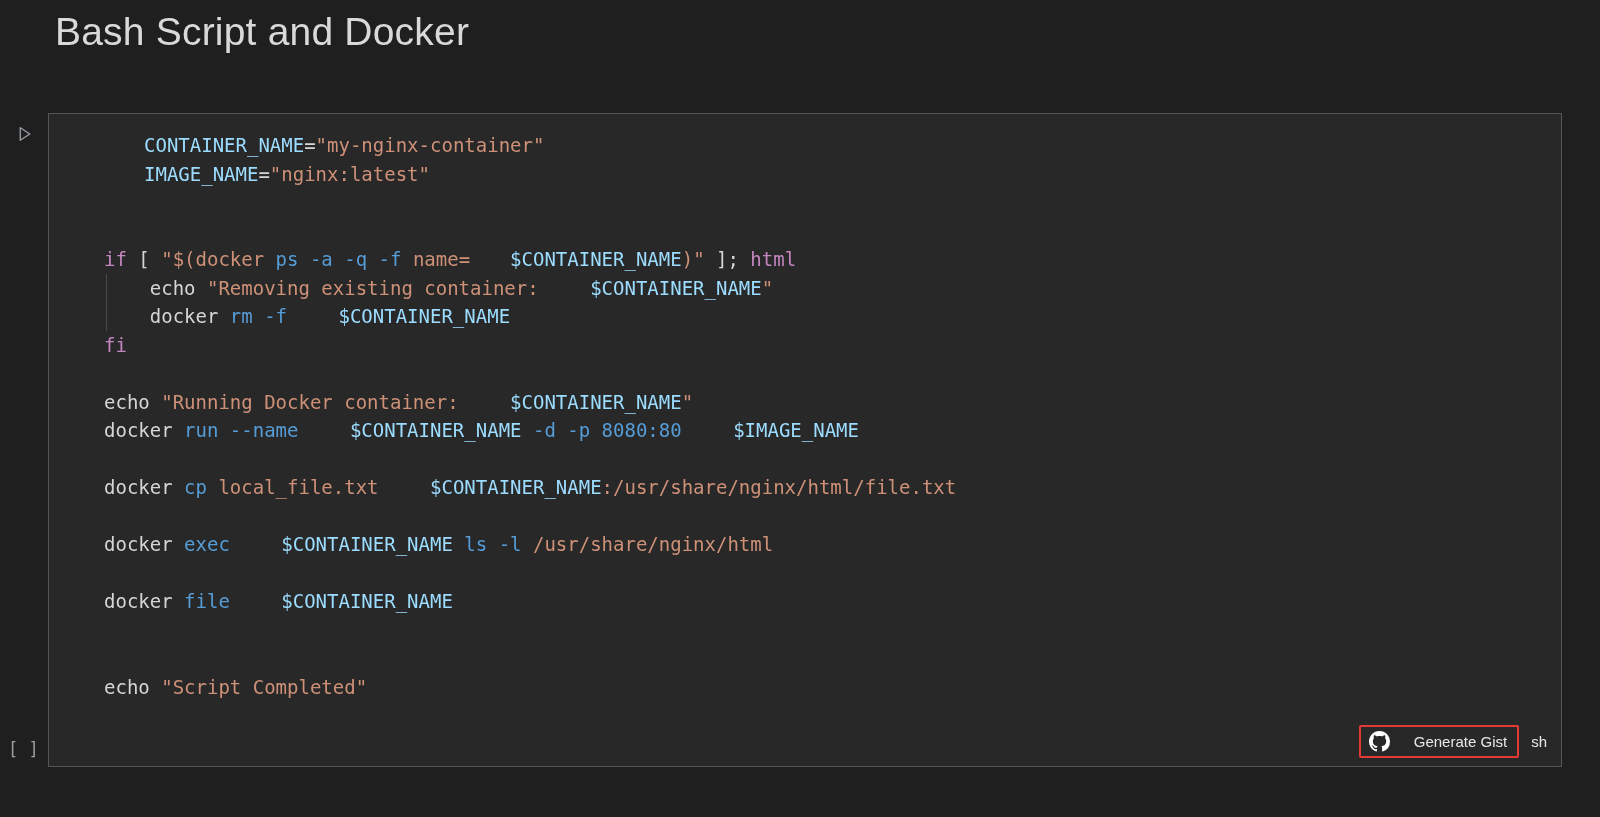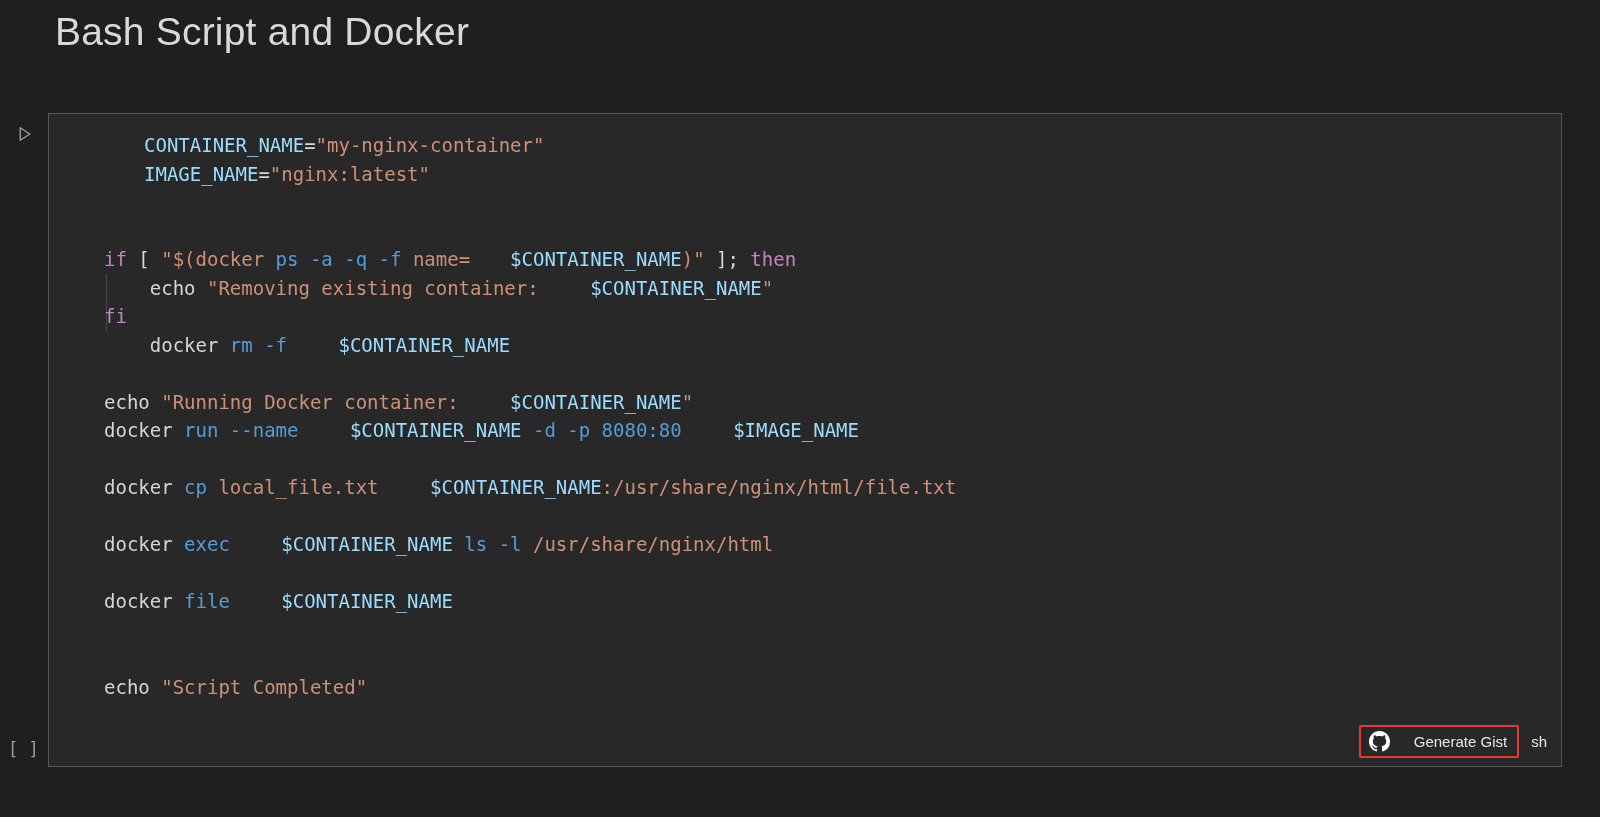--- a/index.html
+++ b/index.html
@@ -98,24 +98,24 @@
   <div class="brackets">[ ]</div>
 
   <div class="cell">
     <div class="indent-guide"></div>
 
     <div class="code">
         <div class="code-line"><span class="tok-var">CONTAINER_NAME</span><span class="tok-plain">=</span><span class="tok-str">"my-nginx-container"</span></div>
         <div class="code-line"><span class="tok-var">IMAGE_NAME</span><span class="tok-plain">=</span><span class="tok-str">"nginx:latest"</span></div>
         <div class="code-line"> </div>
         <div class="code-line"> </div>
-        <div class="code-line"><span class="tok-kw">if</span><span class="tok-plain"> [ </span><span class="tok-str">"$(docker </span><span class="tok-flag">ps -a -q -f </span><span class="tok-str">name=</span><span class="tok-var">$CONTAINER_NAME</span><span class="tok-str">)"</span><span class="tok-plain"> ]; </span><span class="tok-kw">then</span></div>
+        <div class="code-line"><span class="tok-kw">if</span><span class="tok-plain"> [ </span><span class="tok-str">"$(docker </span><span class="tok-flag">ps -a -q -f </span><span class="tok-str">name=</span><span class="tok-var">$CONTAINER_NAME</span><span class="tok-str">)"</span><span class="tok-plain"> ]; </span><span class="tok-kw">html</span></div>
         <div class="code-line"><span class="tok-plain">    echo </span><span class="tok-str">"Removing existing container: </span><span class="tok-var">$CONTAINER_NAME</span><span class="tok-str">"</span></div>
+        <div class="code-line"><span class="tok-plain">    docker </span><span class="tok-flag">rm -f </span><span class="tok-var">$CONTAINER_NAME</span></div>
         <div class="code-line"><span class="tok-kw">fi</span></div>
-        <div class="code-line"><span class="tok-plain">    docker </span><span class="tok-flag">rm -f </span><span class="tok-var">$CONTAINER_NAME</span></div>
         <div class="code-line"> </div>
         <div class="code-line"><span class="tok-plain">echo </span><span class="tok-str">"Running Docker container: </span><span class="tok-var">$CONTAINER_NAME</span><span class="tok-str">"</span></div>
         <div class="code-line"><span class="tok-plain">docker </span><span class="tok-flag">run --name </span><span class="tok-var">$CONTAINER_NAME</span><span class="tok-plain"> </span><span class="tok-flag">-d -p 8080:80</span><span class="tok-plain"> </span><span class="tok-var">$IMAGE_NAME</span></div>
         <div class="code-line"> </div>
         <div class="code-line"><span class="tok-plain">docker </span><span class="tok-flag">cp </span><span class="tok-str">local_file.txt </span><span class="tok-var">$CONTAINER_NAME</span><span class="tok-str">:/usr/share/nginx/html/file.txt</span></div>
         <div class="code-line"> </div>
         <div class="code-line"><span class="tok-plain">docker </span><span class="tok-flag">exec </span><span class="tok-var">$CONTAINER_NAME</span><span class="tok-plain"> </span><span class="tok-flag">ls -l </span><span class="tok-str">/usr/share/nginx/html</span></div>
         <div class="code-line"> </div>
         <div class="code-line"><span class="tok-plain">docker </span><span class="tok-flag">file </span><span class="tok-var">$CONTAINER_NAME</span></div>
         <div class="code-line"> </div>

